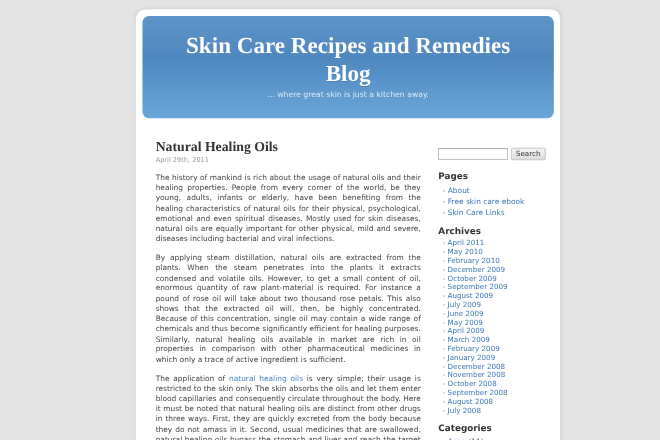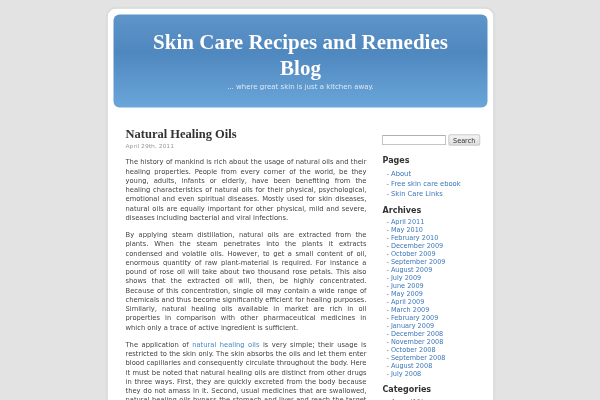--- a/index.html
+++ b/index.html
@@ -1,18 +1,18 @@
 <!DOCTYPE html>
 <html><head>
 <meta charset="utf-8">
 <style>
   * { margin:0; padding:0; box-sizing:border-box; }
   html,body { width:600px; height:400px; overflow:hidden; }
   body { background:#e3e3e3; font-family:"DejaVu Sans", sans-serif; }
-  .viewport { position:relative; width:584px; height:400px; overflow:hidden; }
+  .viewport { position:relative; width:584px; height:400px; overflow:hidden;margin-left:16px; }
   .scale { position:absolute; left:0; top:0; width:1200px; height:800px;
            transform:scale(0.5); transform-origin:0 0; }
 
   .page { position:absolute; left:214px; top:16px; width:774px; height:784px;
           background:#ffffff; border:1px solid #c9c9c9; border-bottom:none;
           border-radius:18px 18px 0 0; box-shadow:0 0 6px rgba(0,0,0,0.08); }
 
   .masthead { position:absolute; left:12px; top:12px; width:748px; height:186px;
               border-radius:12px;
               background:linear-gradient(180deg,#5e96ca 0%,#4f87bf 40%,#6aa6d9 100%);

